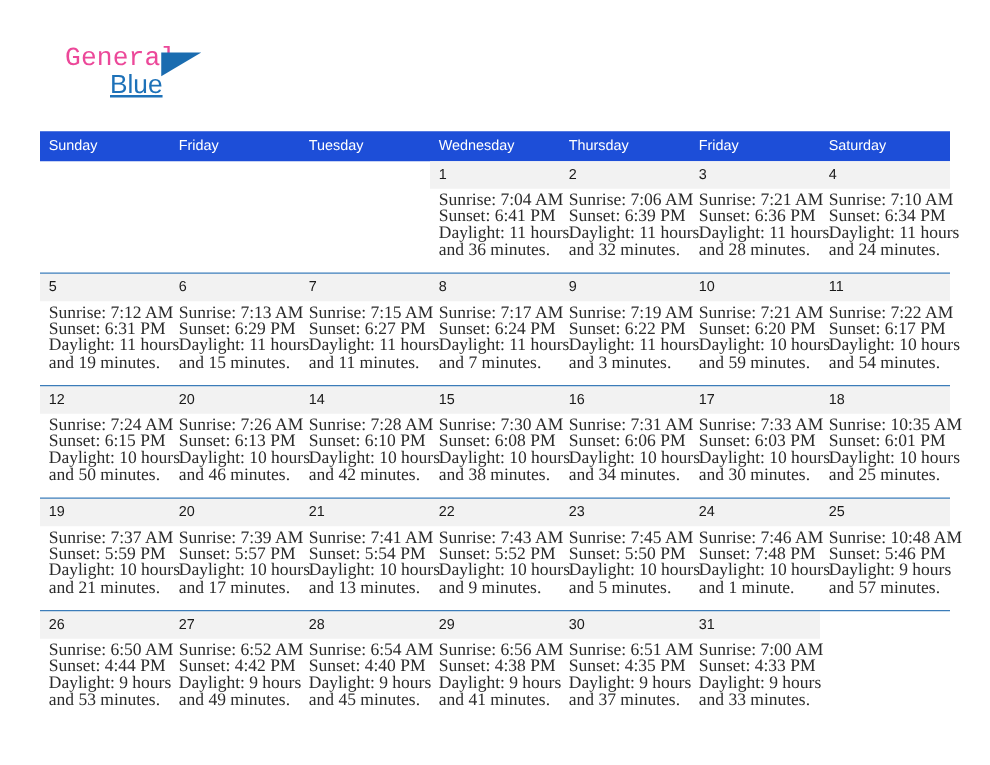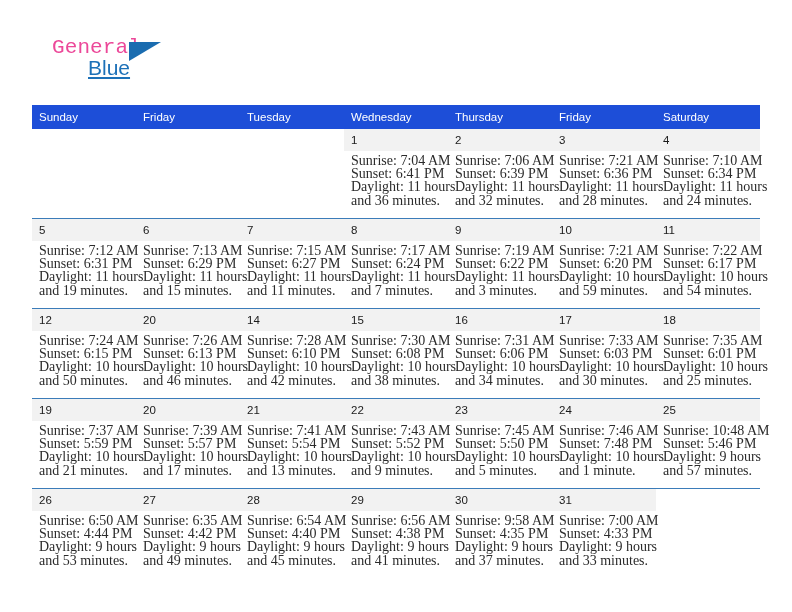--- a/index.html
+++ b/index.html
@@ -376,21 +376,21 @@
                 <div>Sunset: 6:03 PM</div>
                 <div>Daylight: 10 hours</div>
                 <div>and 30 minutes.</div>
               </div>
             </div>
           </td>
           <td>
             <div class="daycell">
               <div class="daynum">18</div>
               <div class="dayinfo">
-                <div>Sunrise: 7:35 AM</div>
+                <div>Sunrise: 10:35 AM</div>
                 <div>Sunset: 6:01 PM</div>
                 <div>Daylight: 10 hours</div>
                 <div>and 25 minutes.</div>
               </div>
             </div>
           </td>
         </tr>
         <tr class="week-row">
           <td>
             <div class="daycell">
@@ -479,21 +479,21 @@
                 <div>Sunset: 4:44 PM</div>
                 <div>Daylight: 9 hours</div>
                 <div>and 53 minutes.</div>
               </div>
             </div>
           </td>
           <td>
             <div class="daycell">
               <div class="daynum">27</div>
               <div class="dayinfo">
-                <div>Sunrise: 6:35 AM</div>
+                <div>Sunrise: 6:52 AM</div>
                 <div>Sunset: 4:42 PM</div>
                 <div>Daylight: 9 hours</div>
                 <div>and 49 minutes.</div>
               </div>
             </div>
           </td>
           <td>
             <div class="daycell">
               <div class="daynum">28</div>
               <div class="dayinfo">
@@ -512,21 +512,21 @@
                 <div>Sunset: 4:38 PM</div>
                 <div>Daylight: 9 hours</div>
                 <div>and 41 minutes.</div>
               </div>
             </div>
           </td>
           <td>
             <div class="daycell">
               <div class="daynum">30</div>
               <div class="dayinfo">
-                <div>Sunrise: 9:58 AM</div>
+                <div>Sunrise: 6:51 AM</div>
                 <div>Sunset: 4:35 PM</div>
                 <div>Daylight: 9 hours</div>
                 <div>and 37 minutes.</div>
               </div>
             </div>
           </td>
           <td>
             <div class="daycell">
               <div class="daynum">31</div>
               <div class="dayinfo">

